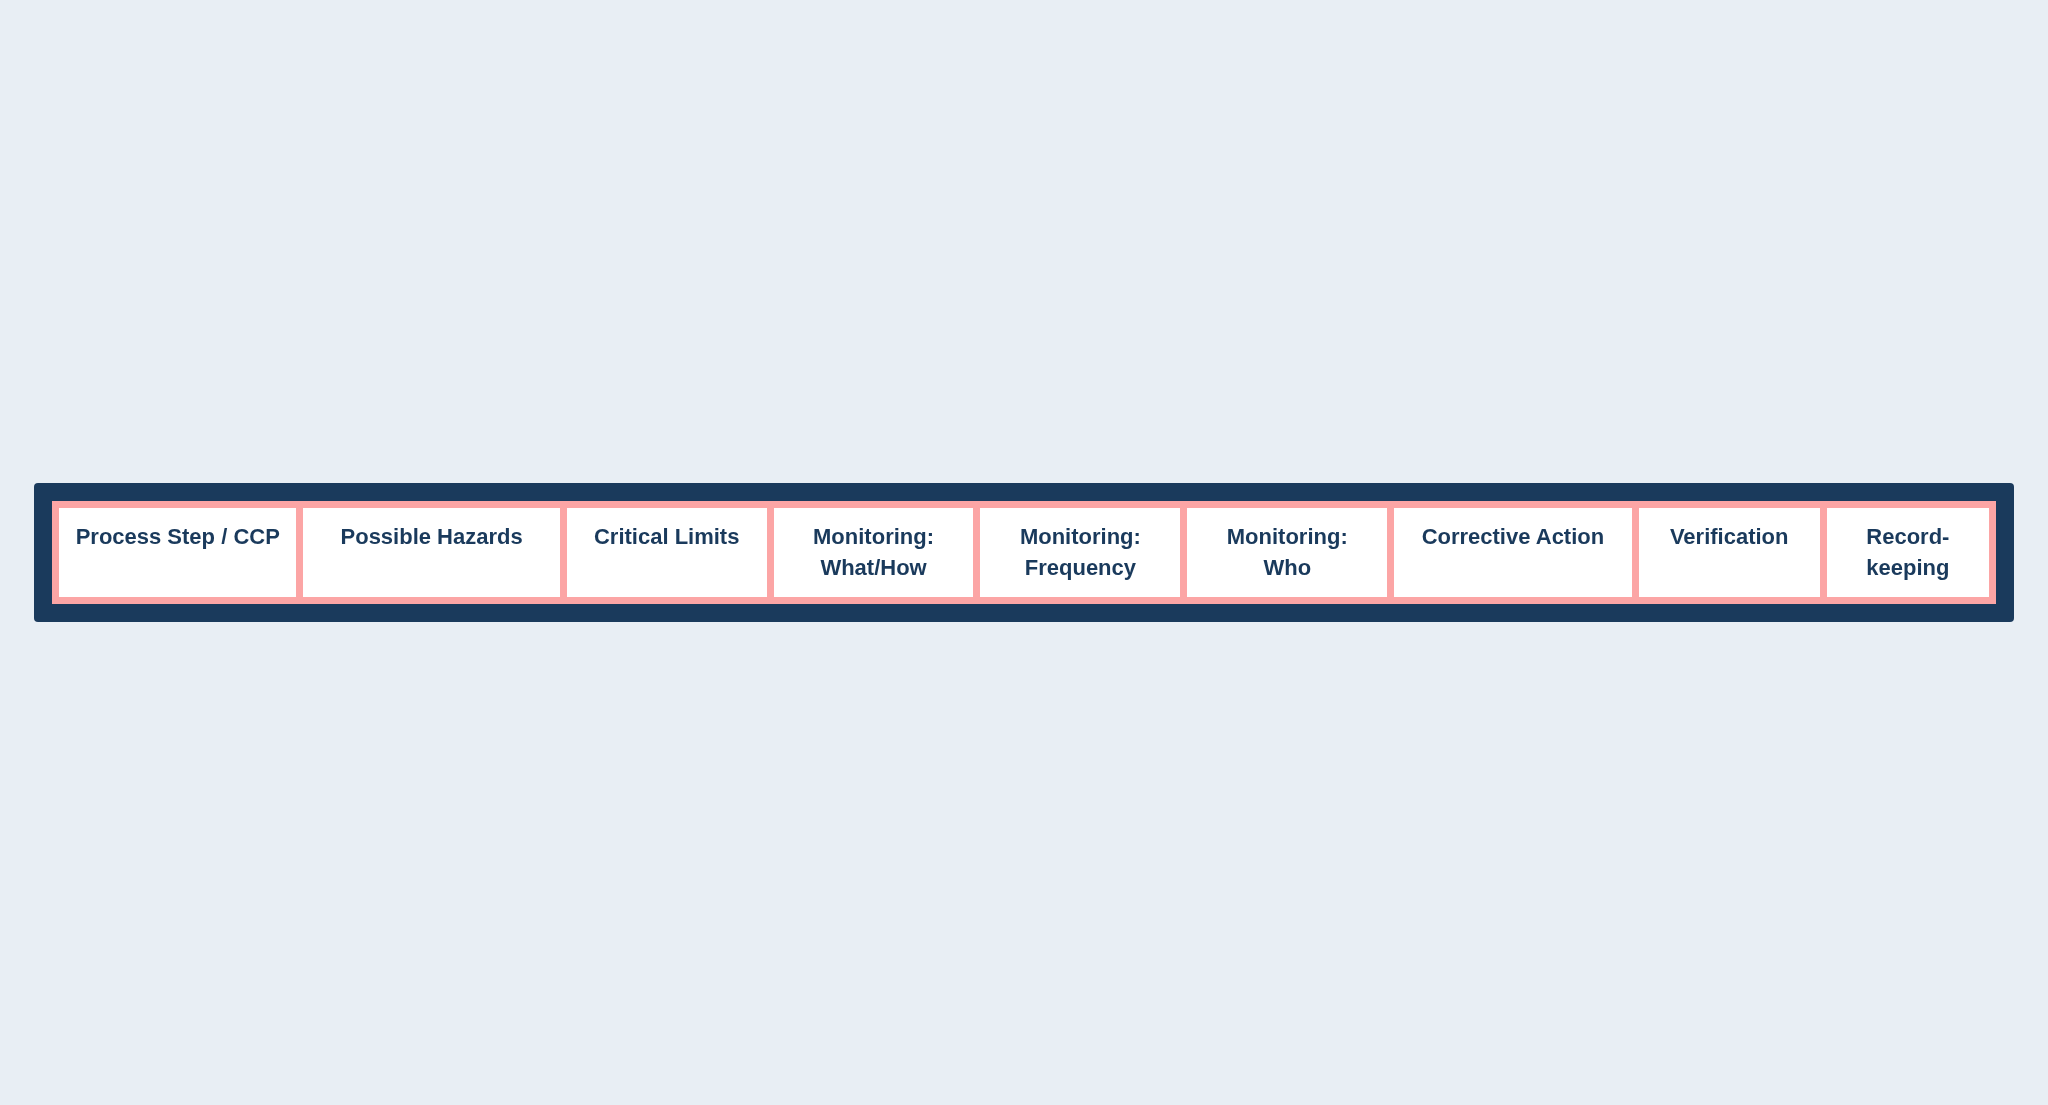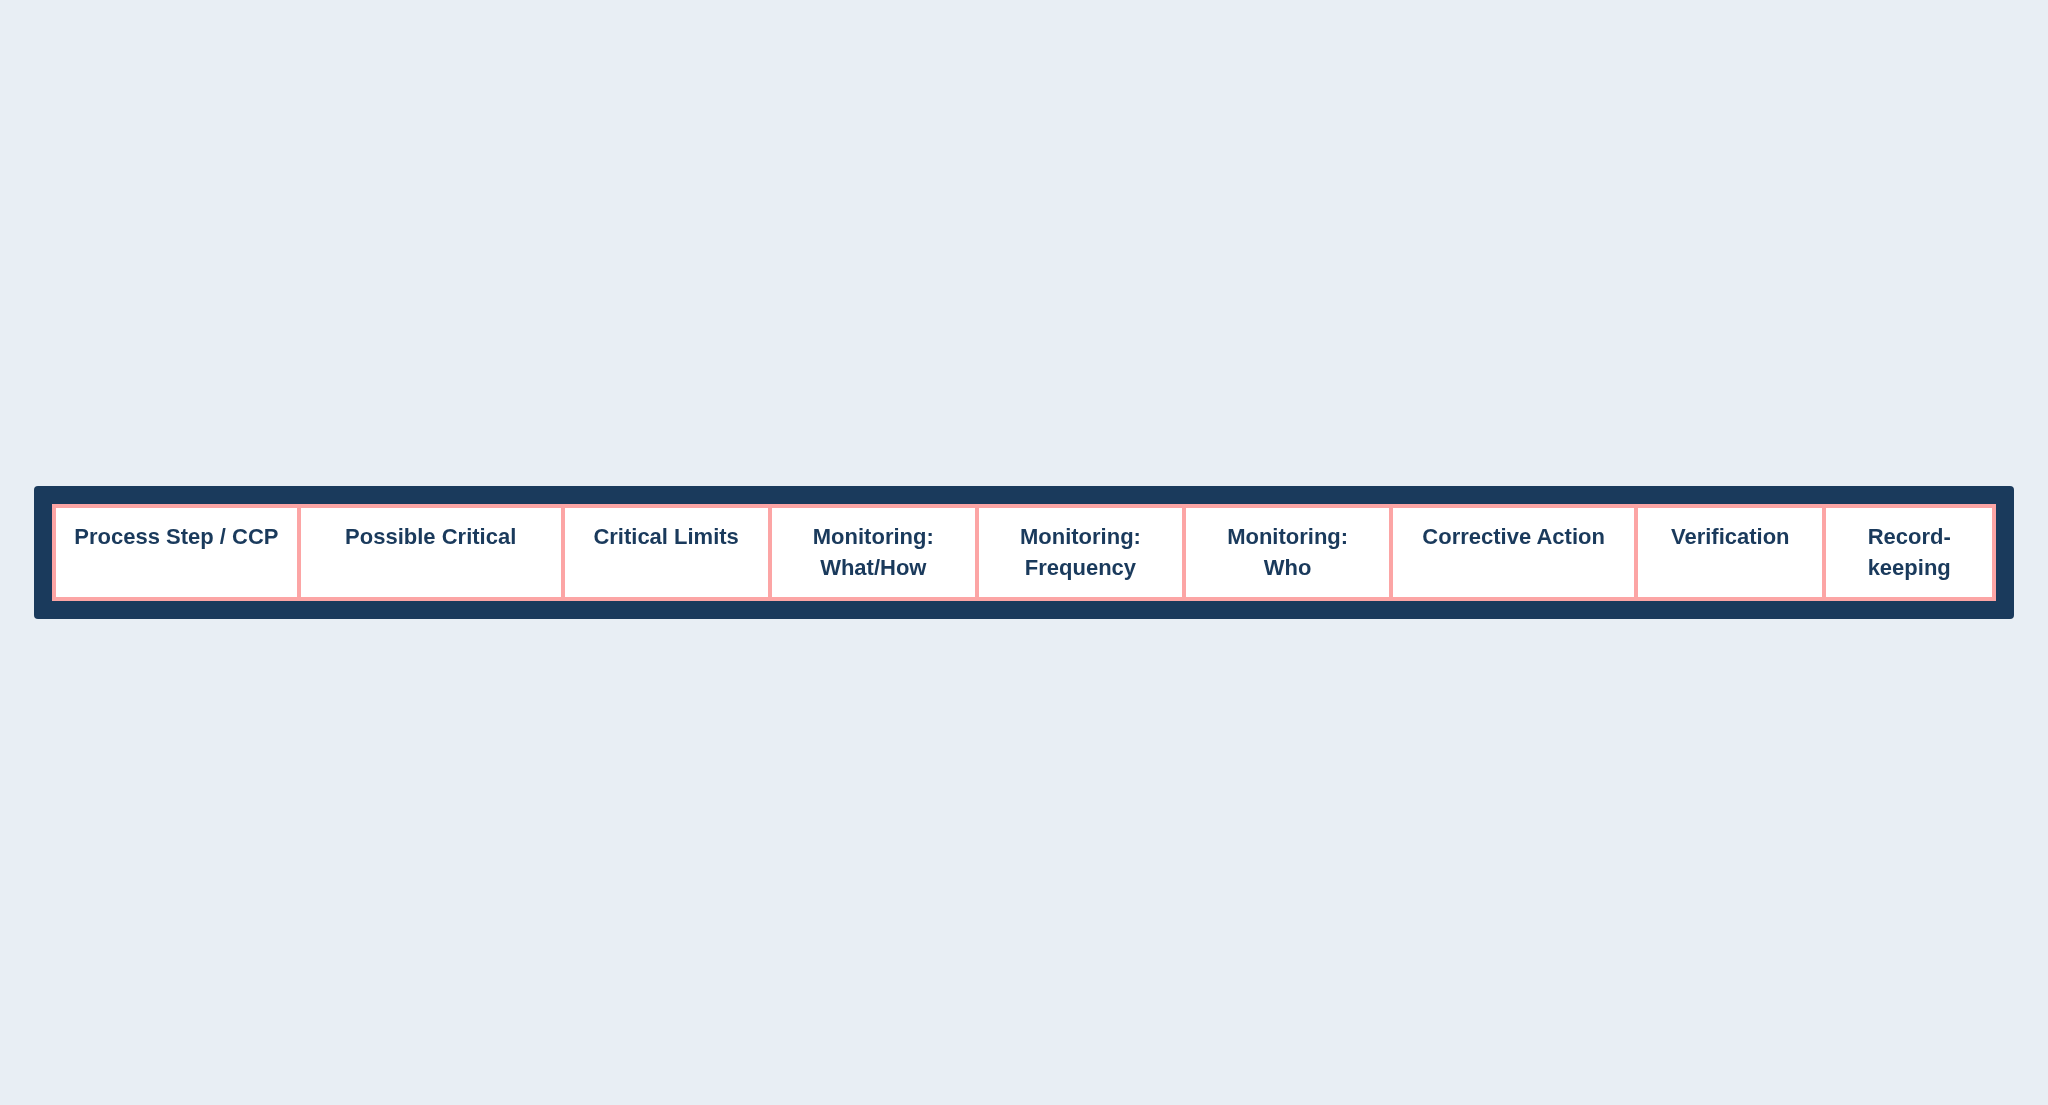--- a/index.html
+++ b/index.html
@@ -30,21 +30,21 @@
       width: 100%;
     }
 
     table {
       width: 100%;
       border-collapse: collapse;
       table-layout: fixed;
     }
 
     th, td {
-      border: 4px solid #fca5a5;
+      border: 7px solid #fca5a5;
       padding: 14px 16px;
       vertical-align: top;
       color: #1a3a5c;
       font-size: 22px;
       line-height: 1.4;
     }
 
     thead th {
       font-weight: bold;
       background-color: #ffffff;
@@ -77,21 +77,21 @@
   </style>
 </head>
 <body>
 
 <div class="outer-container">
   <div class="inner-container">
     <table>
       <thead>
         <tr>
           <th class="col-process">Process Step / CCP</th>
-          <th class="col-hazards">Possible Critical</th>
+          <th class="col-hazards">Possible Hazards</th>
           <th class="col-critical">Critical Limits</th>
           <th class="col-mon-what">Monitoring: What/How</th>
           <th class="col-mon-freq">Monitoring: Frequency</th>
           <th class="col-mon-who">Monitoring: Who</th>
           <th class="col-corrective">Corrective Action</th>
           <th class="col-verification">Verification</th>
           <th class="col-record">Record-keeping</th>
         </tr>
       </thead>
       <tbody>

